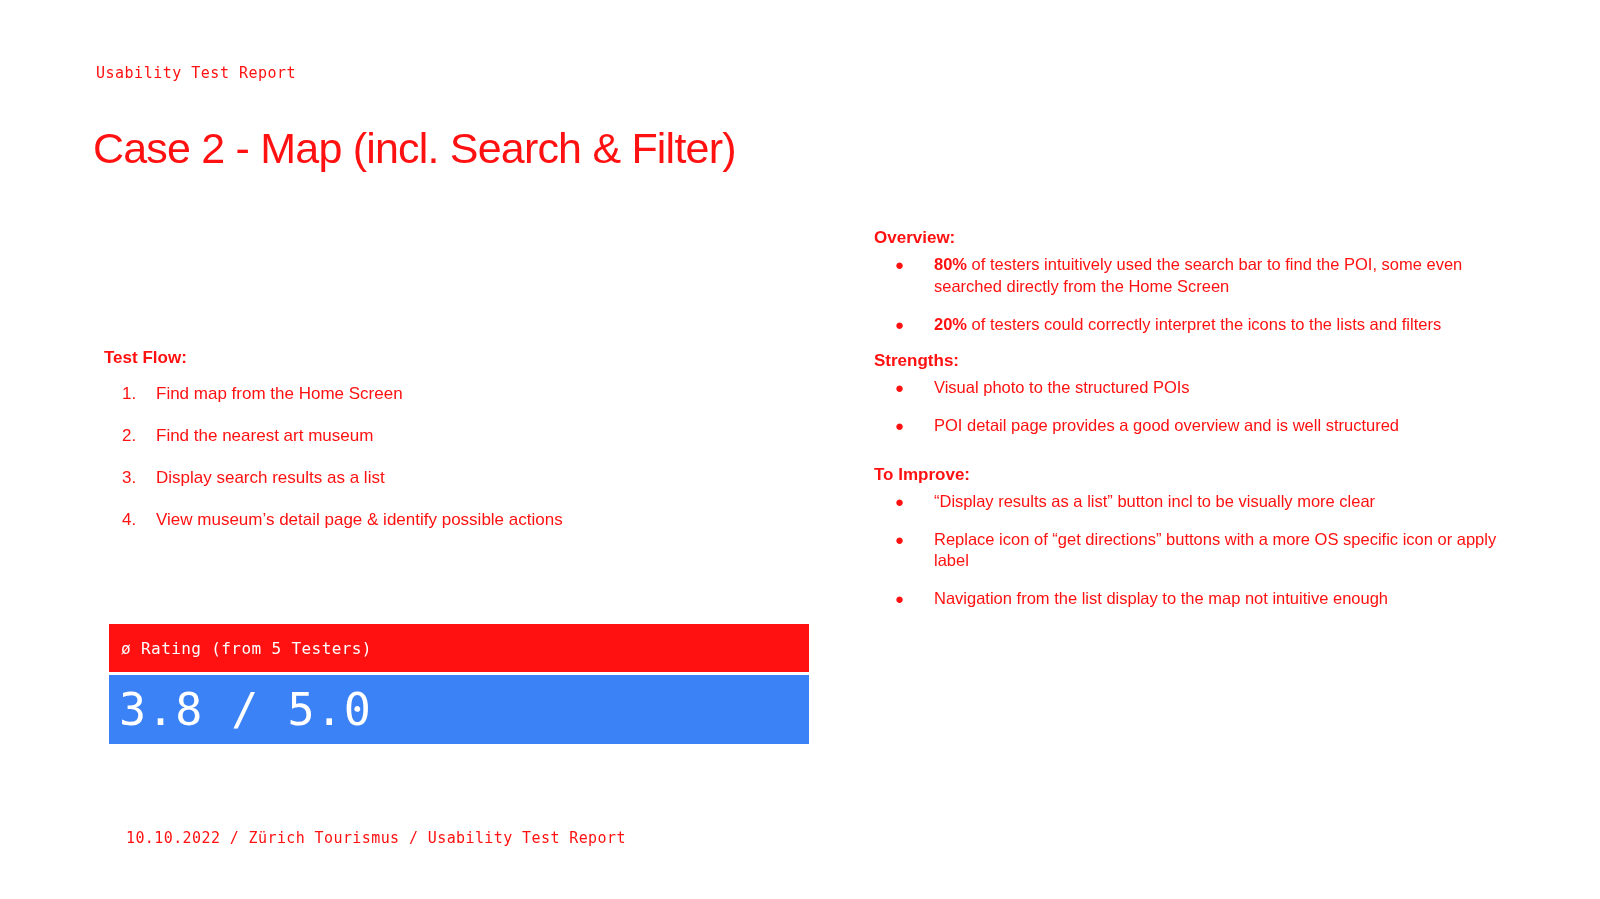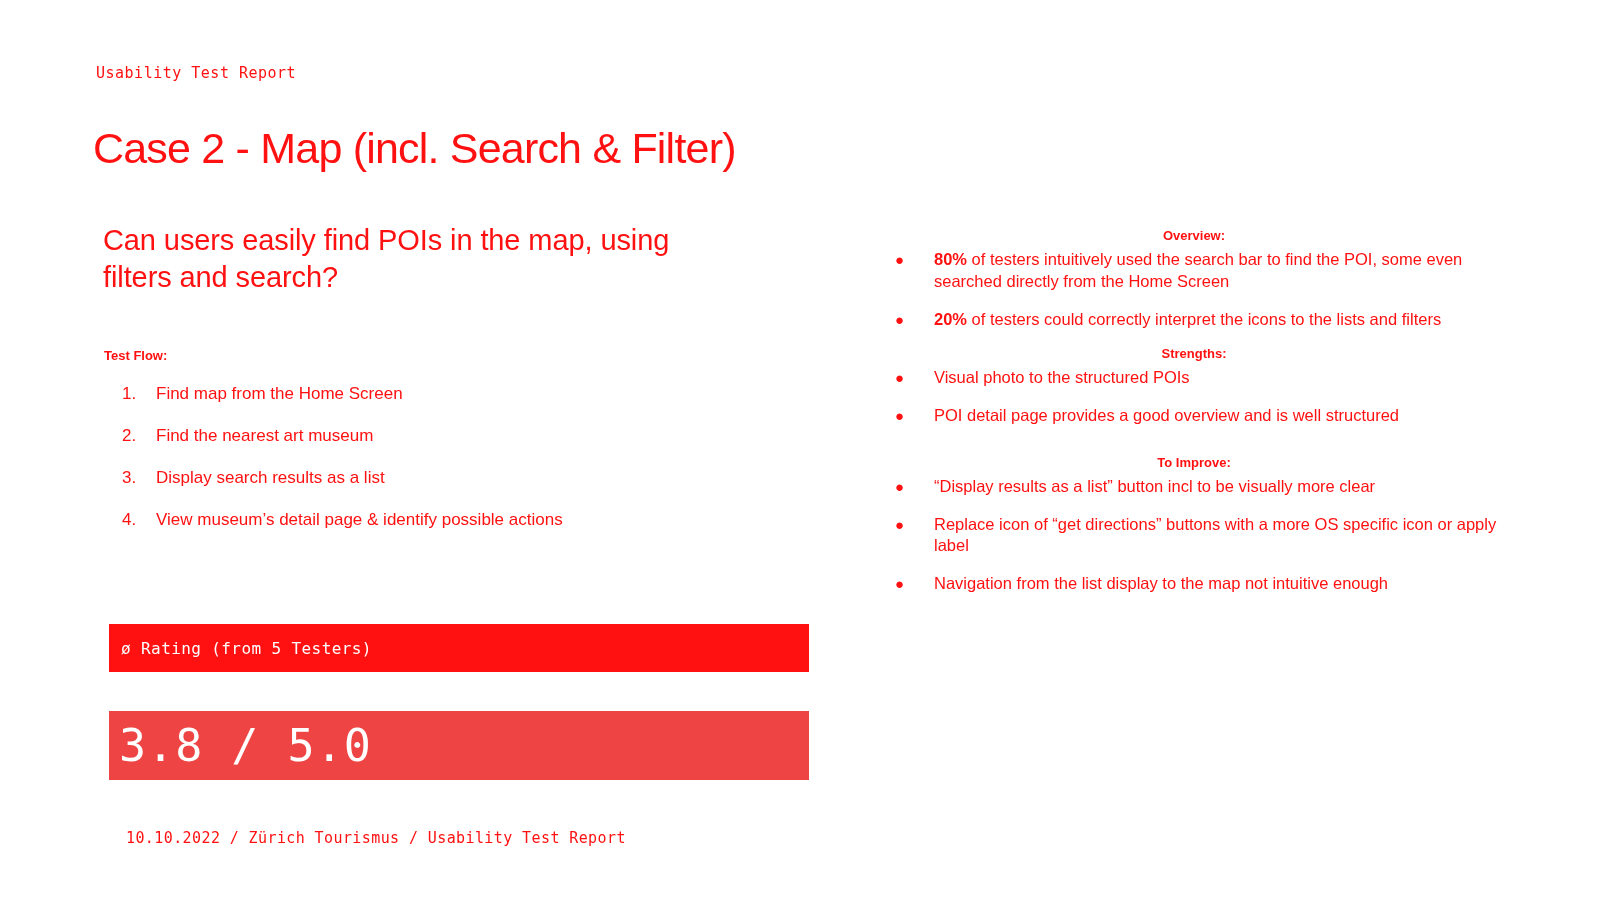--- a/index.html
+++ b/index.html
@@ -57,24 +57,23 @@
   .research-question {
     font-size: 29px;
     font-weight: 400;
     line-height: 1.26;
     letter-spacing: -0.1px;
     width: 600px;
     margin: 0 0 0 7px;
   }
 
   .section-label {
-    font-size: 13px;
+    font-size: 17px;
     font-weight: 700;
     margin: 0;
-    text-align: center;
   }
   .left-col .section-label {
     position: absolute;
     left: 8px;
     top: 126px;
   }
 
   .ordered-list {
     position: absolute;
     left: 8px;
@@ -119,31 +118,30 @@
     box-sizing: border-box;
     height: 48px;
     display: flex;
     align-items: center;
   }
   .rating-divider {
     height: 3px;
     background: #ffffff;
   }
   .rating-value {
-    background: #ef4444;
+    background: #3b82f6;
     color: #ffffff;
     font-family: "DejaVu Sans Mono", "Liberation Mono", monospace;
     font-size: 45px;
     letter-spacing: 1px;
     height: 69px;
     display: flex;
     align-items: center;
     padding-left: 10px;
     box-sizing: border-box;
-    margin-top: 36px;
   }
 
   
   .right-col {
     position: absolute;
     left: 874px;
     top: 228px;
     width: 640px;
   }
   .right-col .section-label {
@@ -192,21 +190,20 @@
 </style>
 </head>
 <body>
 
 <div class="slide">
 
   <div class="kicker">Usability Test Report</div>
   <h1 class="slide-title">Case 2 - Map (incl. Search &amp; Filter)</h1>
 
   <div class="left-col">
-    <p class="research-question">Can users easily find POIs in the map, using filters and search?</p>
 
     <div class="section-label">Test Flow:</div>
 
     <ol class="ordered-list">
       <li>
         <span class="num">1.</span>
         <span class="txt">Find map from the Home Screen</span>
       </li>
       <li>
         <span class="num">2.</span>

